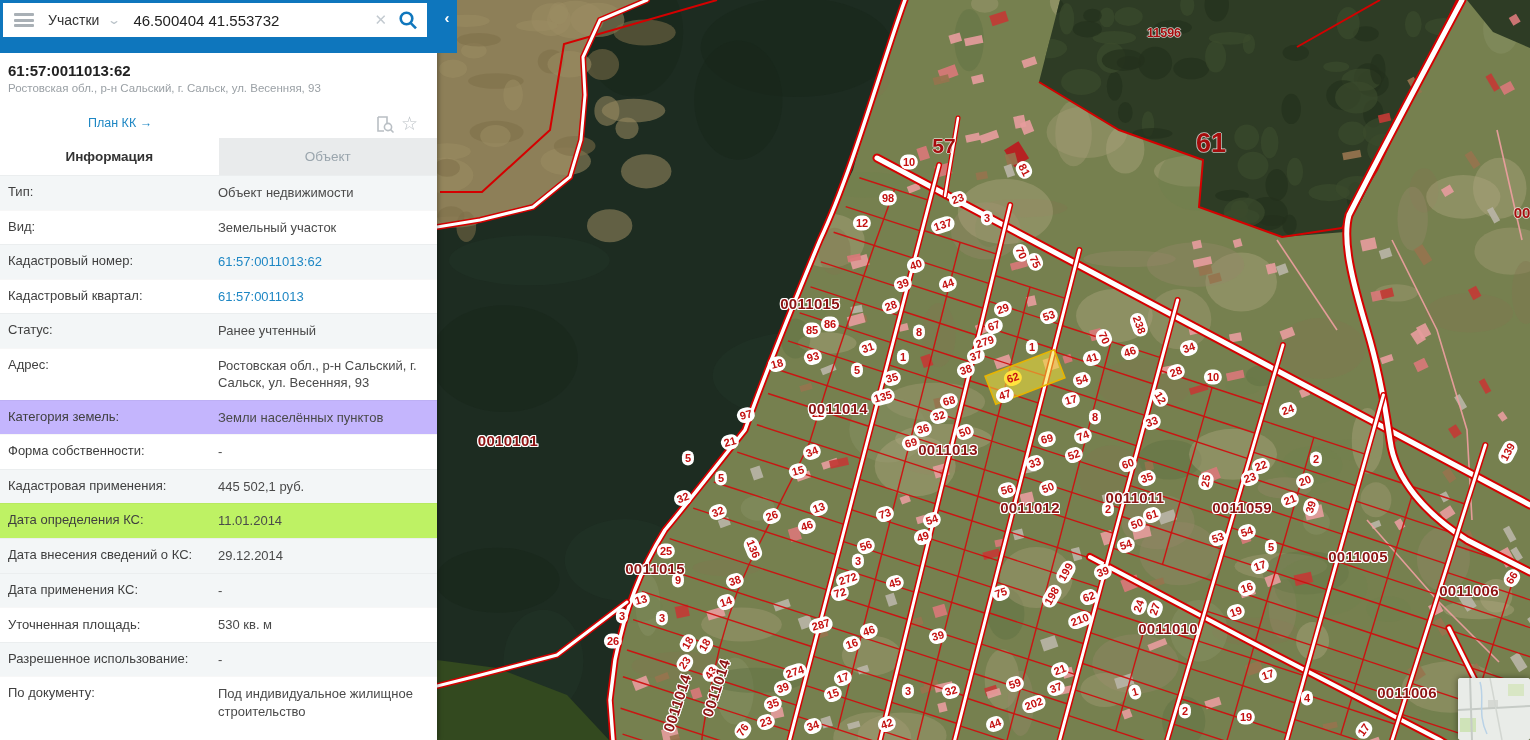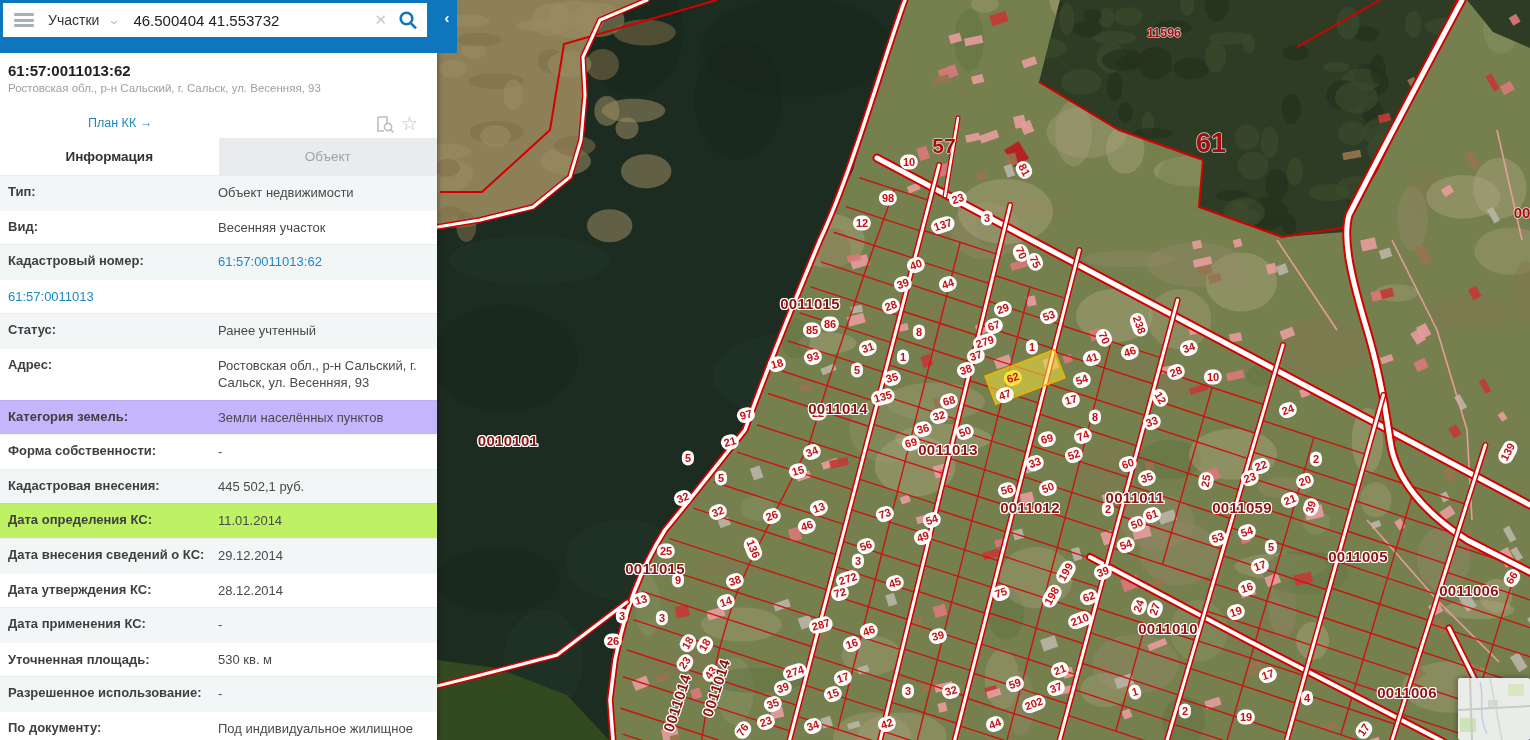--- a/index.html
+++ b/index.html
@@ -43,21 +43,21 @@
   #ico-docsearch{position:absolute;left:375px;top:2px;cursor:pointer;}
   #ico-star{position:absolute;left:401px;top:0px;color:#b9bfc4;font-size:19px;cursor:pointer;}
 
   #tabs{position:absolute;left:0;top:138px;width:437px;height:37px;display:flex;}
   .tab{flex:1;display:flex;align-items:center;justify-content:center;font-size:13.5px;cursor:pointer;}
   #tab-info{background:#fff;color:#333;font-weight:bold;}
   #tab-services{background:#e9ebec;color:#9aa5ad;}
 
   #info-table{position:absolute;left:0;top:175px;width:437px;}
   .irow{display:flex;border-top:1px solid rgba(0,0,0,.03);}
-  .irow .lab{width:210px;padding:8px 4px 8px 8px;font-size:13px;font-weight:bold;color:#3f3f3f;box-sizing:border-box;}
+  .irow .lab{width:210px;padding:8px 4px 8px 8px;font-size:13px;font-weight:normal;color:#3f3f3f;box-sizing:border-box;}
   .irow .val{flex:1;padding:8px 10px 8px 8px;font-size:13px;color:#4a4a4a;line-height:1.35;}
   .irow .val.link{color:#1e87c4;cursor:pointer;}
 </style>
 </head>
 <body>
 
 <div id="app">
 
   <div id="map">
     <svg width="1093" height="740" viewBox="0 0 1093 740">
@@ -943,60 +943,57 @@
       <div class="tab" id="tab-services">Объект</div>
     </div>
 
     <div id="info-table">
         <div class="irow" style="background: rgb(243, 246, 247);">
           <div class="lab">Тип:</div>
           <div class="val">Объект недвижимости</div>
         </div>
         <div class="irow" style="background: rgb(255, 255, 255);">
           <div class="lab">Вид:</div>
-          <div class="val">Весенняя участок</div>
+          <div class="val">Земельный участок</div>
         </div>
         <div class="irow" style="background: rgb(243, 246, 247);">
           <div class="lab">Кадастровый номер:</div>
           <div class="val link">61:57:0011013:62</div>
         </div>
         <div class="irow" style="background: rgb(255, 255, 255);">
+          <div class="lab">Кадастровый квартал:</div>
           <div class="val link">61:57:0011013</div>
         </div>
         <div class="irow" style="background: rgb(243, 246, 247);">
           <div class="lab">Статус:</div>
           <div class="val">Ранее учтенный</div>
         </div>
         <div class="irow" style="background: rgb(255, 255, 255); min-height: 50px;">
           <div class="lab">Адрес:</div>
           <div class="val">Ростовская обл., р-н Сальский, г. Сальск, ул. Весенняя, 93</div>
         </div>
         <div class="irow" style="background: #c4b5fd;">
           <div class="lab">Категория земель:</div>
           <div class="val">Земли населённых пунктов</div>
         </div>
         <div class="irow" style="background: rgb(255, 255, 255);">
           <div class="lab">Форма собственности:</div>
           <div class="val">-</div>
         </div>
         <div class="irow" style="background: rgb(243, 246, 247);">
-          <div class="lab">Кадастровая внесения:</div>
+          <div class="lab">Кадастровая применения:</div>
           <div class="val">445 502,1 руб.</div>
         </div>
         <div class="irow" style="background: #bef264;">
           <div class="lab">Дата определения КС:</div>
           <div class="val">11.01.2014</div>
         </div>
         <div class="irow" style="background: rgb(243, 246, 247);">
           <div class="lab">Дата внесения сведений о КС:</div>
           <div class="val">29.12.2014</div>
-        </div>
-        <div class="irow" style="background: rgb(255, 255, 255);">
-          <div class="lab">Дата утверждения КС:</div>
-          <div class="val">28.12.2014</div>
         </div>
         <div class="irow" style="background: rgb(243, 246, 247);">
           <div class="lab">Дата применения КС:</div>
           <div class="val">-</div>
         </div>
         <div class="irow" style="background: rgb(255, 255, 255); align-items: center;">
           <div class="lab">Уточненная площадь:</div>
           <div class="val">530 кв. м</div>
         </div>
         <div class="irow" style="background: rgb(243, 246, 247);">

